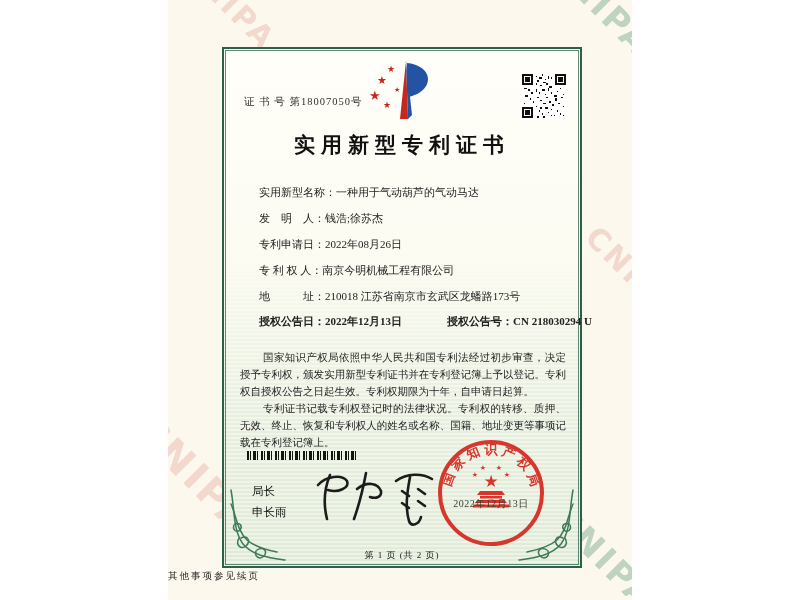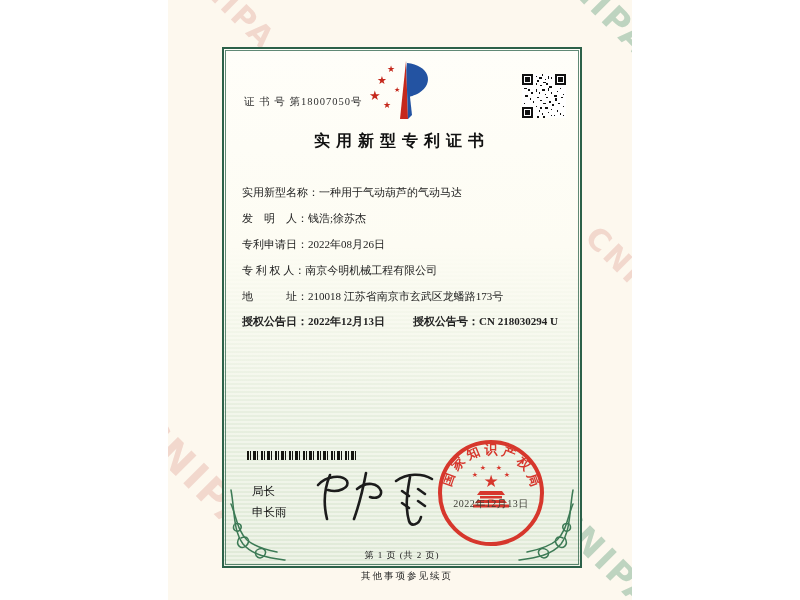--- a/index.html
+++ b/index.html
@@ -20,24 +20,24 @@
   .certificate::before{content:"";position:absolute;inset:1px;
       border:1px solid rgba(44,97,73,0.75);pointer-events:none;}
   .cert-no{position:absolute;left:20px;top:22px;font-size:10.5px;color:#2f2f2f;
       letter-spacing:1px;margin-top:24px;}
   .logo{position:absolute;left:50%;top:8px;transform:translateX(-50%);
       width:66px;height:64px;}
   .logo .star{position:absolute;color:#c5281c;line-height:1;
       font-family:"DejaVu Sans",sans-serif;}
   .qr{position:absolute;right:14px;top:25px;width:44px;height:44px;}
   .title{position:absolute;left:0;right:0;top:82px;text-align:center;
-      font-size:16px;font-weight:bold;color:#111;letter-spacing:6px;}
+      font-size:21px;font-weight:bold;color:#111;letter-spacing:6px;}
   .fields{position:absolute;left:18px;right:14px;top:130px;font-size:11px;color:#222;}
   .field-row{height:26px;line-height:26px;white-space:nowrap;}
-  .f-label{color:#222;}
+  .f-label{color:#222;margin-left:17px;}
   .f-value{color:#222;}
   .grant-row{height:24px;line-height:24px;white-space:nowrap;font-size:11px;font-weight:bold;}
   .grant-gap{display:inline-block;width:28px;}
   .paras{position:absolute;left:16px;right:14px;top:300px;font-size:10.5px;
       line-height:1.62;color:#1d1d1d;text-align:justify;}
   .paras p{margin:0;text-indent:2.2em;}
   .barcode{position:absolute;left:23px;top:402px;width:112px;height:9px;
       background:repeating-linear-gradient(90deg,#15150f 0 2px,rgba(0,0,0,0) 2px 3px,
         #15150f 3px 4px,rgba(0,0,0,0) 4px 6px,#15150f 6px 9px,rgba(0,0,0,0) 9px 10px,
         #15150f 10px 11px,rgba(0,0,0,0) 11px 14px);}
@@ -45,22 +45,22 @@
       line-height:21px;font-family:Liberation Sans, sans-serif;}
   .signature{position:absolute;left:86px;top:412px;}
   .seal{position:absolute;left:211px;top:388px;width:112px;height:112px;z-index:3;}
   .seal-date{position:absolute;left:211px;top:448px;width:112px;text-align:center;
       font-size:10px;color:#3b3b33;z-index:4;letter-spacing:0.5px;}
   .page-indicator{position:absolute;left:0;right:0;top:500px;text-align:center;
       font-size:9px;color:#222;letter-spacing:1px;}
   .flourish{position:absolute;bottom:2px;width:62px;height:78px;}
   .flourish.bl{left:3px;}
   .flourish.br{right:3px;transform:scaleX(-1);}
-  .continuation{position:absolute;left:0;right:0;top:570px;text-align:center;
-      font-size:9.5px;color:#222;letter-spacing:2px;padding-left:14px;}
+  .continuation{position:absolute;left:0;right:0;top:570px;
+      font-size:9.5px;color:#222;letter-spacing:2px;}
 </style>
 </head>
 <body>
 
 <div class="canvas">
   <div class="scan-page">
 
     <span class="wm pink" style="left:4px;top:-14px;font-size:30px;">CNIPA</span>
     <span class="wm green" style="left:368px;top:-16px;font-size:34px;">CNIPA</span>
     <span class="wm pink" style="left:406px;top:255px;font-size:30px;">CNIPA</span>
@@ -129,20 +129,24 @@
           <span class="f-label">专 利 权 人：</span><span class="f-value">南京今明机械工程有限公司</span>
         </div>
         <div class="field-row">
           <span class="f-label">地　　　址：</span><span class="f-value">210018 江苏省南京市玄武区龙蟠路173号</span>
         </div>
         <div class="grant-row">
           <span class="f-label">授权公告日：</span><span class="f-value">2022年12月13日</span><span class="grant-gap"></span><span class="f-label">授权公告号：</span><span class="f-value">CN 218030294 U</span>
         </div>
       </div>
 
+      <div class="paras">
+        <p>国家知识产权局依照中华人民共和国专利法经过初步审查，决定授予专利权，颁发实用新型专利证书并在专利登记簿上予以登记。专利权自授权公告之日起生效。专利权期限为十年，自申请日起算。</p>
+        <p>专利证书记载专利权登记时的法律状况。专利权的转移、质押、无效、终止、恢复和专利权人的姓名或名称、国籍、地址变更等事项记载在专利登记簿上。</p>
+      </div>
 
       <div class="barcode"></div>
 
       <div class="director">
         <div>局长</div>
         <div>申长雨</div>
       </div>
 
       <svg class="signature" width="140" height="68" viewBox="0 0 140 68">
         <g fill="none" stroke="#1c1c1c" stroke-width="2.6" stroke-linecap="round" stroke-linejoin="round">

